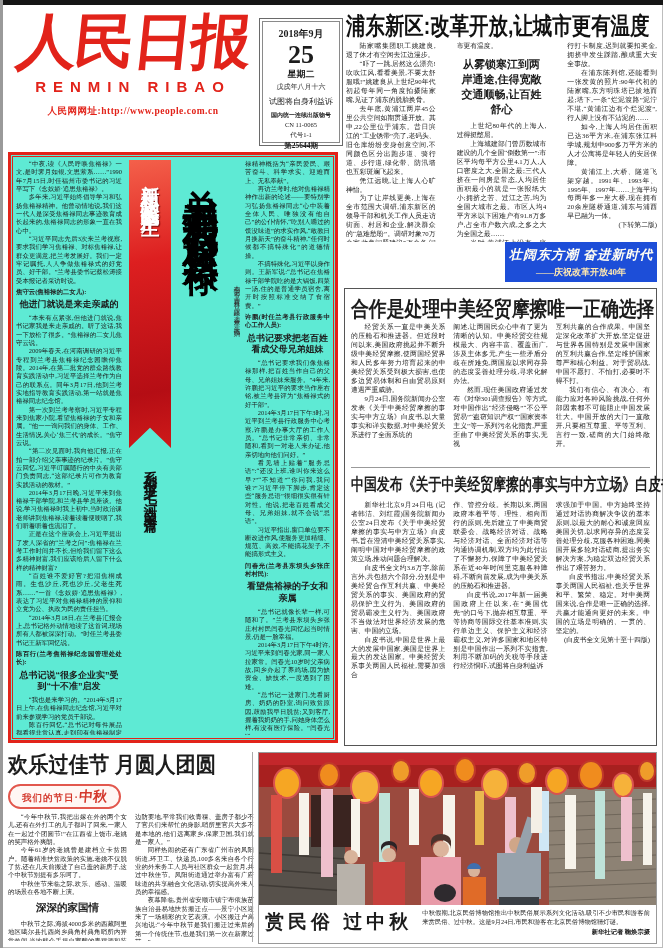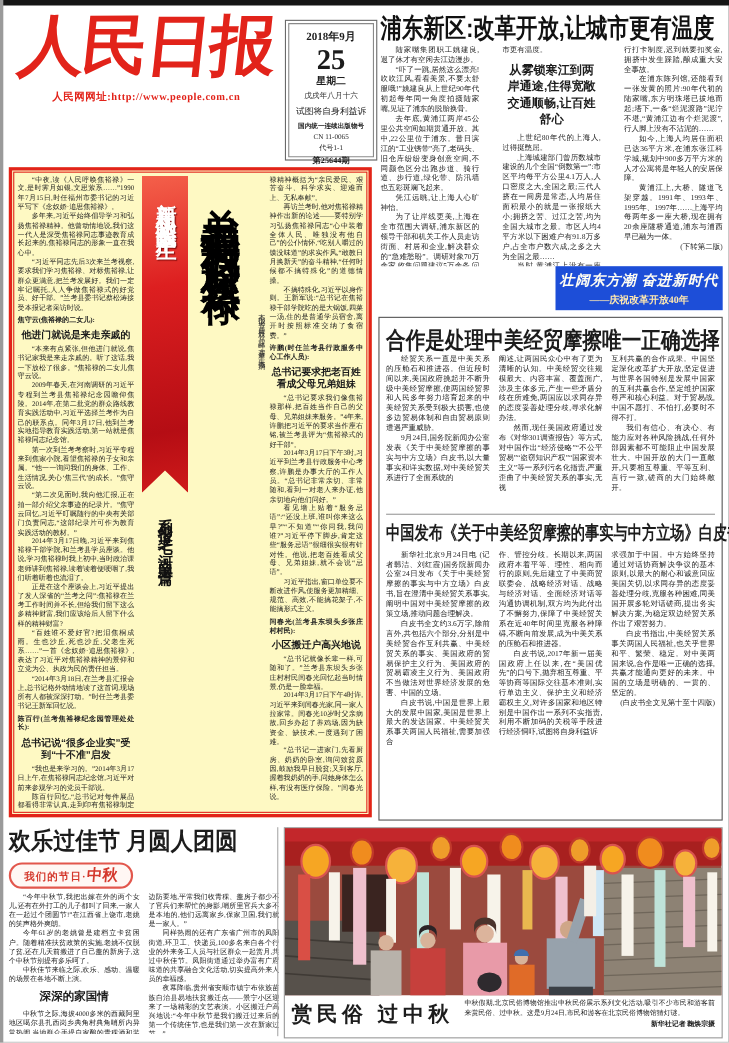--- a/index.html
+++ b/index.html
@@ -16,21 +16,21 @@
   .brand-latin{margin-top:6px;font-family:"Liberation Sans",sans-serif;font-weight:bold;
          color:#e2231a;font-size:15px;letter-spacing:7px;}
   .brand-url{margin-top:10px;color:#e2231a;font-size:9.5px;font-weight:bold;letter-spacing:.5px;}
 
   
   #datebox{position:absolute;left:259px;top:18px;width:84px;height:128px;border:1px solid #6a6a6a;
            box-shadow:0 0 0 2px #fff inset, 0 0 0 3px #8a8a8a inset;
            text-align:center;font-size:7px;padding-top:7px;box-sizing:border-box;line-height:1.5;}
   #datebox .d1{font-size:10px;font-weight:bold;}
   #datebox .d2{font-size:26px;font-weight:bold;line-height:1.05;}
-  #datebox .d3{font-size:9px;font-weight:bold;font-family:Liberation Mono, monospace;}
+  #datebox .d3{font-size:9px;font-weight:bold;}
   #datebox .d4{font-size:7px;color:#333;}
   #datebox .d5{font-size:8px;margin-top:4px;}
   #datebox .d6{font-size:6px;font-weight:bold;margin-top:3px;}
   #datebox .d7,#datebox .d8{font-size:6.5px;}
   #datebox .d9{font-size:7.5px;font-weight:bold;}
   #datebox .d10{font-size:8px;font-weight:bold;}
 
   
   .squeeze{display:inline-block;white-space:nowrap;transform-origin:0 50%;}
   .cols{display:flex;gap:21px;overflow:hidden;}
@@ -48,21 +48,21 @@
   #pudong .hl .squeeze{transform:scaleX(.81);}
   #pudong .byline{text-align:center;font-size:7.5px;font-weight:bold;margin:5px 0 4px;letter-spacing:2px;}
   #pudong .cols{height:200px;}
   #pudong .b-sub{font-size:11px;margin:6px 2px;}
   #banner{position:absolute;right:0;bottom:0;width:152px;height:40px;background:#1d4ed8;color:#fffdf2;
           text-align:center;display:flex;flex-direction:column;justify-content:center;gap:2px;}
   #banner .l1{font-size:13px;font-weight:bold;font-style:italic;letter-spacing:1px;}
   #banner .l2{font-size:9px;color:#ffe9b0;font-weight:bold;}
 
   
-  #feature{position:absolute;left:8px;top:152px;width:330px;height:591px;border:3px solid #e2231a;box-sizing:border-box;background:#fef9c3;}
+  #feature{position:absolute;left:8px;top:152px;width:330px;height:591px;border:3px solid #e2231a;box-sizing:border-box;background:#5eead4;}
   #feature .innerline{position:absolute;inset:1px;border:1px solid #e2231a;pointer-events:none;}
   #feature .wrap{position:absolute;inset:5px;display:flex;gap:4px;overflow:hidden;}
   .fcol-text{overflow:hidden;text-align:justify;}
   #f-left{width:106px;}
   #f-mid{width:48px;display:flex;flex-direction:column;align-items:center;}
   #ribbon{width:42px;height:288px;background:linear-gradient(170deg,#f4604a 0%,#dd1f20 35%,#b50d14 80%,#cf1a1a 100%);
           clip-path:polygon(0 0,100% 0,100% 100%,50% 93%,0 100%);
           display:flex;justify-content:center;padding-top:10px;box-sizing:border-box;}
   #ribbon .vtxt{writing-mode:vertical-rl;color:#fff;font-weight:900;font-size:19px;letter-spacing:4px;
           font-family:"Liberation Sans",sans-serif;text-shadow:1px 1px 1px #7e0a0a;}
@@ -110,20 +110,21 @@
 </style>
 </head>
 <body>
 
 <div id="page">
   <div class="topbar"></div>
   <div class="leftedge"></div>
 
   <div id="masthead">
     <div class="brand">人民日报</div>
+    <div class="brand-latin">RENMIN RIBAO</div>
     <div class="brand-url">人民网网址:http://www.people.com.cn</div>
   </div>
 
   <div id="datebox">
     <div class="d1">2018年9月</div>
     <div class="d2">25</div>
     <div class="d3">星期二</div>
     <div class="d4">戊戌年八月十六</div>
     <div class="d5">试图将自身利益诉</div>
     <div class="d6">国内统一连续出版物号</div>
@@ -201,21 +202,21 @@
           <div class="blk b-pc">禄精神概括为“亲民爱民、艰苦奋斗、科学求实、迎难而上、无私奉献”。</div>
           <div class="blk b-p">再访兰考时,他对焦裕禄精神作出新的论述——要特别学习弘扬焦裕禄同志“心中装着全体人民、唯独没有他自己”的公仆情怀,“吃别人嚼过的馍没味道”的求实作风,“敢教日月换新天”的奋斗精神,“任何时候都不搞特殊化”的道德情操。</div>
           <div class="blk b-p">不搞特殊化,习近平以身作则。王新军说:“总书记在焦裕禄干部学院吃的是大锅饭,四菜一汤,住的是普通学员宿舍,离开时按照标准交纳了食宿费。”</div>
           <div class="blk b-label">许鹏(时任兰考县行政服务中心工作人员):</div>
           <div class="blk b-sub">总书记要求把老百姓看成父母兄弟姐妹</div>
           <div class="blk b-p">“总书记要求我们像焦裕禄那样,把百姓当作自己的父母、兄弟姐妹来服务。”4年来,许鹏把习近平的要求当作座右铭,被兰考县评为“焦裕禄式的好干部”。</div>
           <div class="blk b-p">2014年3月17日下午3时,习近平到兰考县行政服务中心考察,许鹏是办事大厅的工作人员。“总书记非常亲切、非常随和,看到一对老人来办证,他亲切地向他们问好。”</div>
           <div class="blk b-p">看见墙上贴着“服务忌语”:“还没上班,谁叫你来这么早?”“不知道”“你问我,我问谁?”习近平停下脚步,肯定这些“服务忌语”很细很实很有针对性。他说,把老百姓看成父母、兄弟姐妹,就不会说“忌语”。</div>
           <div class="blk b-p">习近平指出,窗口单位要不断改进作风,使服务更加精细、规范、高效,不能搞花架子,不能搞形式主义。</div>
           <div class="blk b-label">闫春光(兰考县东坝头乡张庄村村民):</div>
-          <div class="blk b-sub">小区搬迁户高兴地说</div>
+          <div class="blk b-sub">看望焦裕禄的子女和亲属</div>
           <div class="blk b-p">“总书记就像长辈一样,可随和了。”兰考县东坝头乡张庄村村民闫春光回忆起当时情景,仍是一脸幸福。</div>
           <div class="blk b-p">2014年3月17日下午4时许,习近平来到闫春光家,同一家人拉家常。闫春光10岁时父亲病故,回乡办起了养鸡场,因为缺资金、缺技术,一度遇到了困难。</div>
           <div class="blk b-p">“总书记一进家门,先看厨房、奶奶的卧室,询问致贫原因,鼓励我早日脱贫;又到客厅,握着我奶奶的手,问她身体怎么样,有没有医疗保险。”闫春光说。</div>
         </div>
     </div>
   </div>
 
   <div id="rightbox">
     <div id="coop">
       <div class="hl"><span class="squeeze">合作是处理中美经贸摩擦唯一正确选择</span></div>

